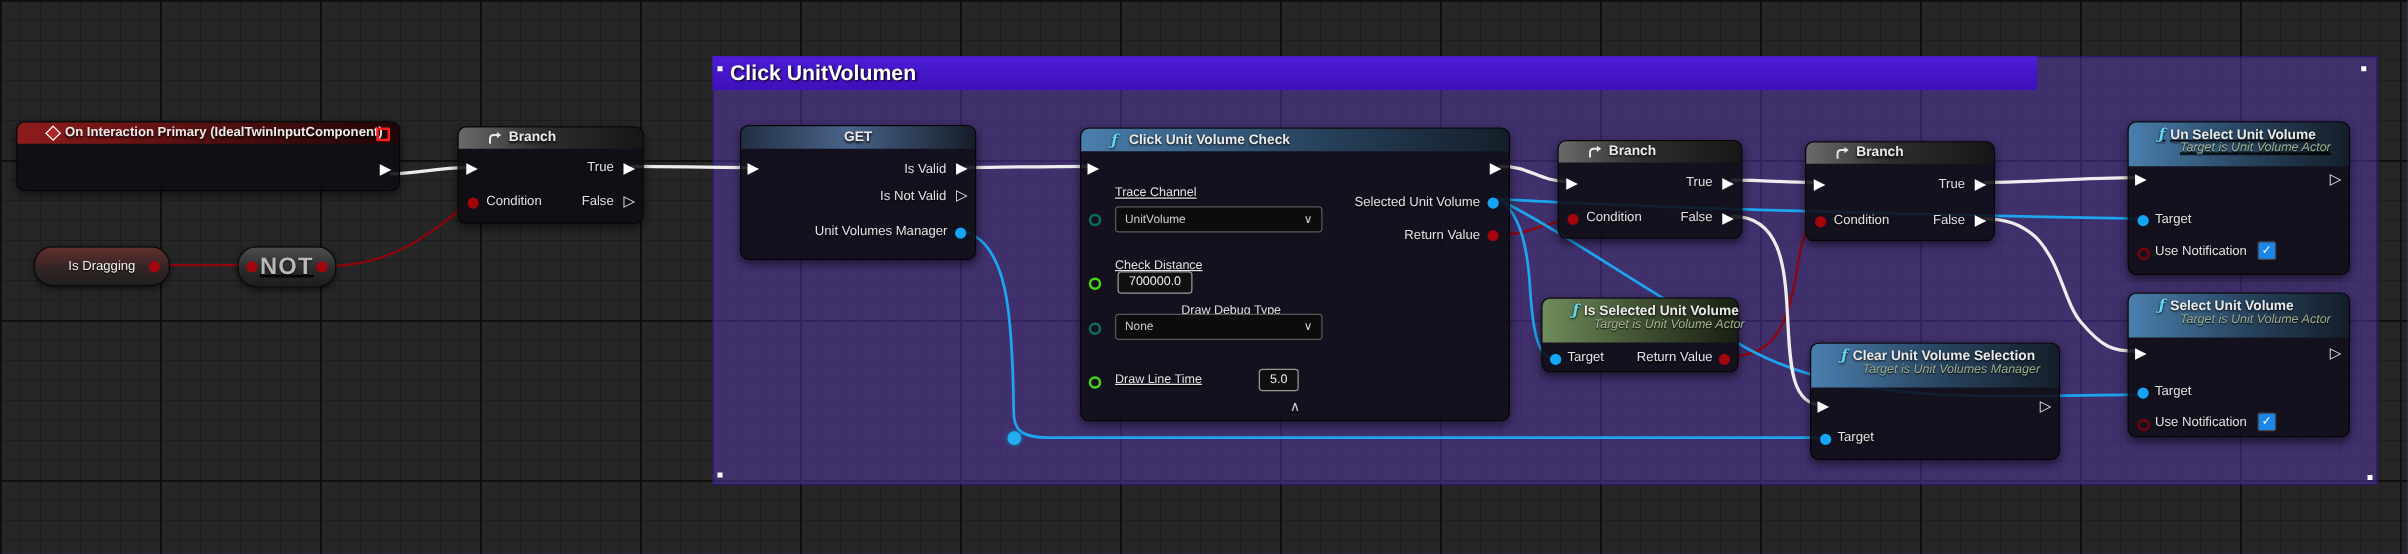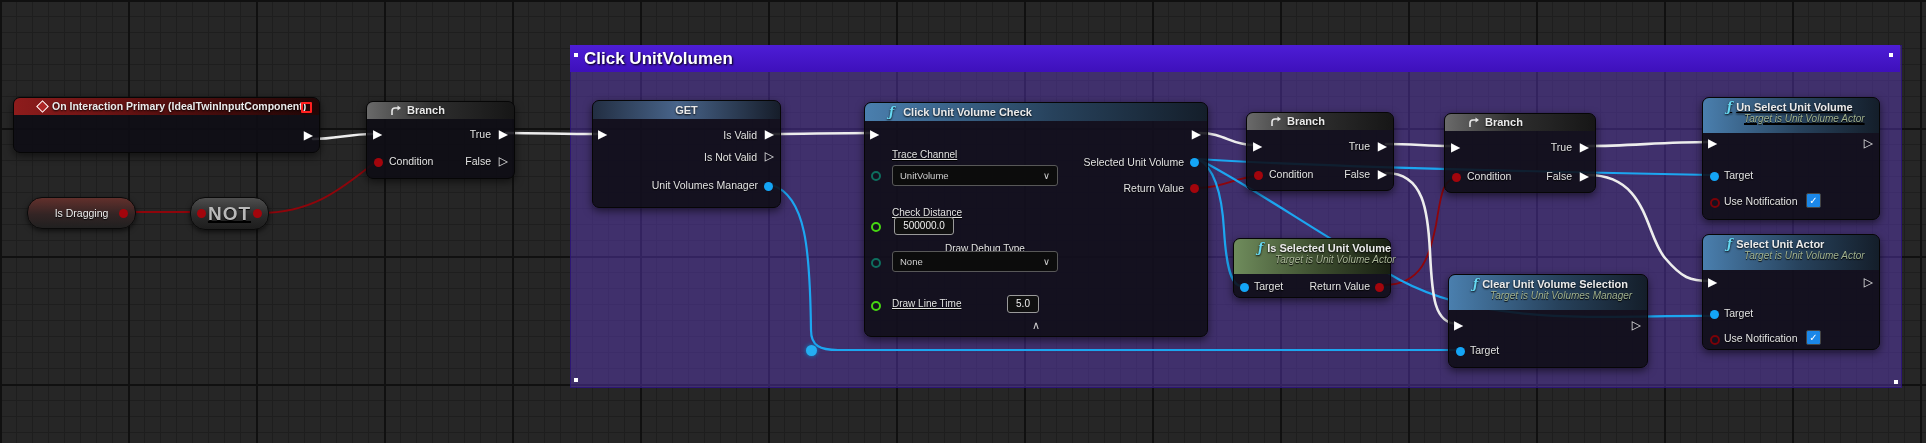--- a/index.html
+++ b/index.html
@@ -14,21 +14,21 @@
       linear-gradient(to bottom,#1e1e1e 1px,transparent 1px);
     background-size:128px 128px,128px 128px,16px 16px,16px 16px;
   }
   .comment-body{
     position:absolute;left:570px;top:45px;width:1330px;height:341px;
     background:rgba(106,66,214,0.40);
     border:1px solid rgba(40,16,120,0.8);
     z-index:1;
   }
   .comment-header{
-    position:absolute;left:570px;top:45px;width:1330px;height:27px;
+    position:absolute;left:570px;top:45px;width:1060px;height:27px;
     background:linear-gradient(180deg,#4d1dd6,#3e10bb);
     color:#fff;font-weight:bold;font-size:17px;line-height:27px;
     padding-left:14px;box-sizing:border-box;
     text-shadow:1px 1px 2px #000;
     z-index:4;
   }
   .handle{position:absolute;width:4px;height:4px;background:#fff;z-index:5;}
   svg.wires{position:absolute;left:0;top:0;z-index:2;}
   .node{
     position:absolute;z-index:3;
@@ -184,21 +184,21 @@
 
   <span class="lbl sm" style="left:27px;top:46px;">Trace Channel</span>
   <span class="pin-ring" style="border-color:#0e6e5e;left:6px;top:68px;"></span>
   <div class="dropdown" style="left:27px;top:62px;width:166px;height:21px;">
     <span>UnitVolume</span>
     <span>∨</span>
   </div>
 
   <span class="lbl sm" style="left:27px;top:104px;">Check Distance</span>
   <span class="pin-ring" style="border-color:#46d612;left:6px;top:119px;"></span>
-  <span class="value-box" style="left:29px;top:114px;width:58px;height:16px;">500000.0</span>
+  <span class="value-box" style="left:29px;top:114px;width:58px;height:16px;">700000.0</span>
 
   <span class="lbl sm" style="left:39px;top:140px;margin-left:41px;">Draw Debug Type</span>
   <span class="pin-ring" style="border-color:#0e6e5e;left:6px;top:155px;"></span>
   <div class="dropdown" style="left:27px;top:148px;width:166px;height:21px;">
     <span>None</span>
     <span>∨</span>
   </div>
 
   <span class="pin-ring" style="border-color:#46d612;left:6px;top:198px;"></span>
   <span class="lbl sm" style="left:27px;top:195px;">Draw Line Time</span>
@@ -272,21 +272,21 @@
   <span class="exec hollow" style="right:6px;top:39px;">▷</span>
   <span class="pin-dot" style="background:#14a5f6;left:7px;top:74px;"></span>
   <span class="lbl" style="left:21px;top:71px;">Target</span>
   <span class="pin-ring" style="border-color:#7a0208;left:7px;top:100px;"></span>
   <span class="lbl" style="left:21px;top:97px;">Use Notification</span>
   <span class="checkbox" style="left:103px;top:95px;">✓</span>
 </div>
 
 <div class="node" style="left:1702px;top:234px;width:176px;height:114px;">
   <div class="hdr hdr-blue two-line">
-    <div><span class="fn-icon">ƒ</span><span>Select Unit Actor</span></div>
+    <div><span class="fn-icon">ƒ</span><span>Select Unit Volume</span></div>
     <div class="subtitle" style="margin-left:17px;color:#9fb08e;">Target is Unit Volume Actor</div>
   </div>
   <span class="exec" style="left:5px;top:41px;">▶</span>
   <span class="exec hollow" style="right:6px;top:41px;">▷</span>
   <span class="pin-dot" style="background:#14a5f6;left:7px;top:75px;"></span>
   <span class="lbl" style="left:21px;top:72px;">Target</span>
   <span class="pin-ring" style="border-color:#7a0208;left:7px;top:100px;"></span>
   <span class="lbl" style="left:21px;top:97px;">Use Notification</span>
   <span class="checkbox" style="left:103px;top:95px;">✓</span>
 </div>

